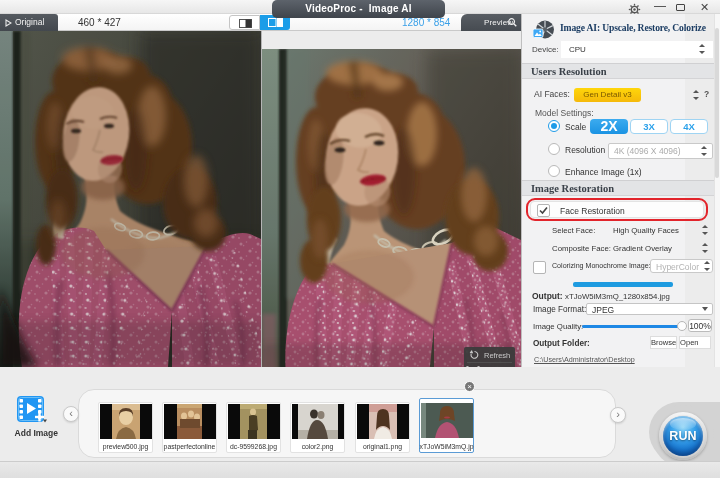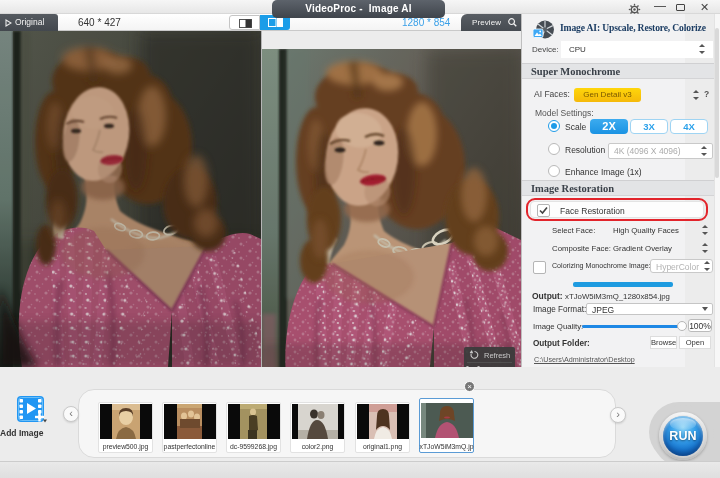--- a/index.html
+++ b/index.html
@@ -25,21 +25,21 @@
  background:linear-gradient(#ffffff,#f4f4f4);border-bottom:1px solid #c9c9c9;}
 #tab-original{position:absolute;left:0;top:0;width:58px;height:17px;background:linear-gradient(#555a60,#43484e);
  color:#f2f2f2;font-size:8.5px;line-height:17px;padding-left:15px;border-radius:0 3px 0 0;}
 
 #res-l{position:absolute;left:78px;top:0;font-size:10px;color:#333;line-height:17px;white-space:nowrap;}
 #res-r{position:absolute;left:402px;top:0;font-size:10px;color:#3aa0e8;line-height:17px;white-space:nowrap;text-align:center;}
 #toggles{position:absolute;left:229px;top:1px;height:15px;}
 #tg1{position:absolute;left:0;top:0;width:31px;height:15px;background:#fff;border:1px solid #c5c5c5;border-radius:3px 0 0 3px;}
 #tg2{position:absolute;left:31px;top:0;width:30px;height:15px;background:#1b9de8;border-radius:0 3px 3px 0;}
 #tab-preview{position:absolute;left:461px;top:0;width:60px;height:17px;background:linear-gradient(#585d63,#464b51);
- border-radius:6px 0 0 0;color:#f2f2f2;font-size:8px;line-height:17px;padding-left:11px;letter-spacing:0.1px;}
+ border-radius:6px 0 0 0;color:#f2f2f2;font-size:8px;line-height:17px;padding-left:23px;letter-spacing:0.1px;}
 
 
 #photoL{position:absolute;left:0;top:31px;width:261px;height:336px;background:#43453c;}
 #photoR{position:absolute;left:262px;top:49px;width:259px;height:336px;background:#0ea5e9;}
 #pdiv{position:absolute;left:261px;top:31px;width:1px;height:336px;background:#b5b5b5;}
 
 
 #sidebar{position:absolute;left:521px;top:14px;width:164px;height:354px;background:#f2f2f3;border-left:1px solid #bfbfbf;}
 .sb{position:absolute;font-size:8.5px;color:#333;white-space:nowrap;}
 .band{position:absolute;left:0;width:192px;height:16px;background:#e3e4e6;border-top:1px solid #d0d0d2;border-bottom:1px solid #d4d4d6;
@@ -428,21 +428,21 @@
       </svg>
   </div>
   <div class="winbtn" id="btn-min">—</div>
   <div class="winbtn" id="btn-max"></div>
   <div class="winbtn" id="btn-close">✕</div>
 
   <div id="toolbar">
     <div id="tab-original"><svg style="position:absolute;left:5px;top:4.5px" width="7" height="8" viewBox="0 0 7 8">
           <path d="M1,1 L6,4 L1,7 Z" fill="none" stroke="#e8e8e8" stroke-width="1.1"></path>
         </svg>Original</div>
-    <div id="res-l">640 * 427</div>
+    <div id="res-l">460 * 427</div>
     <div id="toggles">
       <div id="tg1">
           <svg width="13" height="9" viewBox="0 0 13 9" style="position:absolute;left:9px;top:3px">
             <rect x="0.5" y="0.5" width="12" height="8" fill="#fff" stroke="#555"></rect>
             <rect x="6.5" y="0.5" width="6" height="8" fill="#333"></rect>
           </svg>
         </div>
       <div id="tg2">
           <svg width="15" height="9" viewBox="0 0 15 9" style="position:absolute;left:8px;top:3px">
             <rect x="0.5" y="0.5" width="7.5" height="8" fill="none" stroke="#fff"></rect>
@@ -476,34 +476,34 @@
       <path d="M1.5 16 L4 12.5 L5.8 14.8 L7 13.5 L8.8 16 Z" fill="#fff"></path>
       <circle cx="7.2" cy="11.5" r="0.9" fill="#fff"></circle>
     </svg>
     <div class="sb" style="left:38px;top:8px;font-family:'Liberation Serif',serif;font-size:9.6px;font-weight:bold;color:#1c3d63;white-space:nowrap;letter-spacing:-0.15px;">Image AI: Upscale, Restore, Colorize</div>
 
     <div class="abs" style="left:39px;top:27px;width:152px;height:17px;background:#fff;"></div>
     <div class="sb" style="left:10px;top:31px;color:#444;font-size:8px;">Device:</div>
     <div class="sb" style="left:47px;top:31px;font-size:8px;">CPU</div>
     <div class="spin" style="left:177px;top:30px;"></div>
 
-    <div class="band" style="top:49px;">Super Monochrome</div>
+    <div class="band" style="top:49px;">Users Resolution</div>
 
     <div class="sb" style="left:12px;top:75px;color:#444;">AI Faces:</div>
     <div class="abs" style="left:52px;top:74px;width:67px;height:14px;border-radius:3px;background:linear-gradient(#ffd60a,#f5b90a);
       font-size:8px;color:#7a5800;text-align:center;line-height:14px;">Gen Detail v3</div>
     <div class="spin" style="left:171px;top:76px;"></div>
     <div class="sb" style="left:182px;top:75px;color:#555;font-weight:bold;">?</div>
 
     <div class="sb" style="left:13px;top:94px;color:#555;text-align:center;">Model Settings:</div>
 
     <div class="radio sel" style="left:26px;top:106px;"></div>
     <div class="sb" style="left:43px;top:108px;">Scale</div>
     <div class="abs" style="left:68px;top:105px;width:38px;height:15px;background:linear-gradient(#3cabef,#1b93e3);border-radius:4px;
-      color:#fff;font-size:11px;font-weight:bold;text-align:center;line-height:15px;">2X</div>
+      color:#fff;font-size:14px;font-weight:bold;text-align:center;line-height:15px;">2X</div>
     <div class="abs" style="left:108px;top:105px;width:38px;height:15px;background:#fff;border:1px solid #9fd4f3;border-radius:4px;
       color:#2ba1ea;font-size:9.5px;font-weight:bold;text-align:center;line-height:13px;">3X</div>
     <div class="abs" style="left:148px;top:105px;width:38px;height:15px;background:#fff;border:1px solid #9fd4f3;border-radius:4px;
       color:#2ba1ea;font-size:9.5px;font-weight:bold;text-align:center;line-height:13px;">4X</div>
 
     <div class="radio" style="left:26px;top:129px;"></div>
     <div class="sb" style="left:43px;top:131px;">Resolution</div>
     <div class="abs" style="left:86px;top:129px;width:105px;height:16px;background:#fff;border:1px solid #c9c9c9;border-radius:2px;"></div>
     <div class="sb" style="left:92px;top:132px;color:#ababab;font-size:8.5px;">4K (4096 X 4096)</div>
     <div class="spin" style="left:179px;top:132px;"></div>
@@ -544,21 +544,21 @@
     <div class="sb" style="left:70px;top:291px;">JPEG</div>
     <div class="abs" style="left:180px;top:293px;border-left:3.5px solid transparent;border-right:3.5px solid transparent;border-top:4.5px solid #555;"></div>
 
     <div class="sb" style="left:11px;top:308px;font-size:7.8px;">Image Quality:</div>
     <div class="abs" style="left:60px;top:311px;width:97px;height:3px;background:#1e88e5;border-radius:2px;"></div>
     <div class="abs" style="left:155px;top:307px;width:10px;height:10px;border-radius:50%;background:#fdfdfd;border:1px solid #b5b5b5;"></div>
     <div class="abs" style="left:166px;top:305px;width:24px;height:13px;background:#fff;border:1px solid #bbb;border-radius:3px;font-size:8.5px;color:#333;text-align:center;line-height:12px;">100%</div>
 
     <div class="sb" style="left:11px;top:325px;font-weight:bold;font-size:8.2px;">Output Folder:</div>
     <div class="abs" style="left:128px;top:322px;width:27px;height:13px;background:#fff;border:1px solid #ddd;font-size:7.6px;color:#333;text-align:center;line-height:12px;">Browse</div>
-    <div class="abs" style="left:157px;top:322px;width:32px;height:13px;background:#fff;border:1px solid #ddd;font-size:7.6px;color:#333;text-align:center;line-height:12px;">Open</div>
+    <div class="abs" style="left:157px;top:322px;width:32px;height:13px;background:#fff;border:1px solid #ddd;font-size:7.6px;color:#333;line-height:12px;">Open</div>
     <div class="sb" style="left:12px;top:341px;color:#555;font-size:7.2px;text-decoration:underline;">C:\Users\Administrator\Desktop</div>
 
     <div class="abs" style="left:192px;top:0;width:6px;height:354px;background:#f7f7f7;border-left:1px solid #e3e3e3;"></div>
     <div class="abs" style="left:193px;top:14px;width:4px;height:150px;background:#d9d9d9;border-radius:2px;"></div>
   </div>
 
   <div id="bottombar">
 
     <div class="abs" style="left:78px;top:22px;width:538px;height:69px;background:#f6f6f6;border:1px solid #dadada;border-radius:16px;"></div>
 
@@ -649,21 +649,21 @@
         <rect x="21" y="14" width="3.5" height="3.5" rx="0.7"></rect>
           <rect x="21" y="19.5" width="3.5" height="3.5" rx="0.7"></rect>
         <path d="M10 7 L19 12.5 L10 18 Z"></path>
       </g>
       <g stroke="#fff" stroke-width="2.4">
           <line x1="22.5" y1="16.5" x2="22.5" y2="25.5"></line>
           <line x1="18" y1="21" x2="27" y2="21"></line>
         </g>
       <path d="M26 23.5 l4 0 l-2 3 z" fill="#444"></path>
     </svg>
-    <div class="abs" style="left:0px;top:61px;width:58px;text-align:left;font-size:8.5px;font-weight:bold;color:#333;">Add Image</div>
+    <div class="abs" style="left:0px;top:61px;width:58px;text-align:right;font-size:8.5px;font-weight:bold;color:#333;">Add Image</div>
 
     <div class="abs" style="left:649px;top:35px;width:71px;height:60px;background:#d3d3d3;border-radius:34px 0 0 34px;"></div>
     <div class="abs" style="left:652px;top:38px;width:62px;height:62px;background:#d3d3d3;border-radius:50%;"></div>
     <div id="runbtn">
       <div id="runring"></div>
       <div id="runball">RUN</div>
     </div>
 
     <div class="abs" style="left:0;top:94px;width:720px;height:17px;background:linear-gradient(#e9e9e9,#dfdfdf);border-top:1px solid #cccccc;"></div>
   </div>

